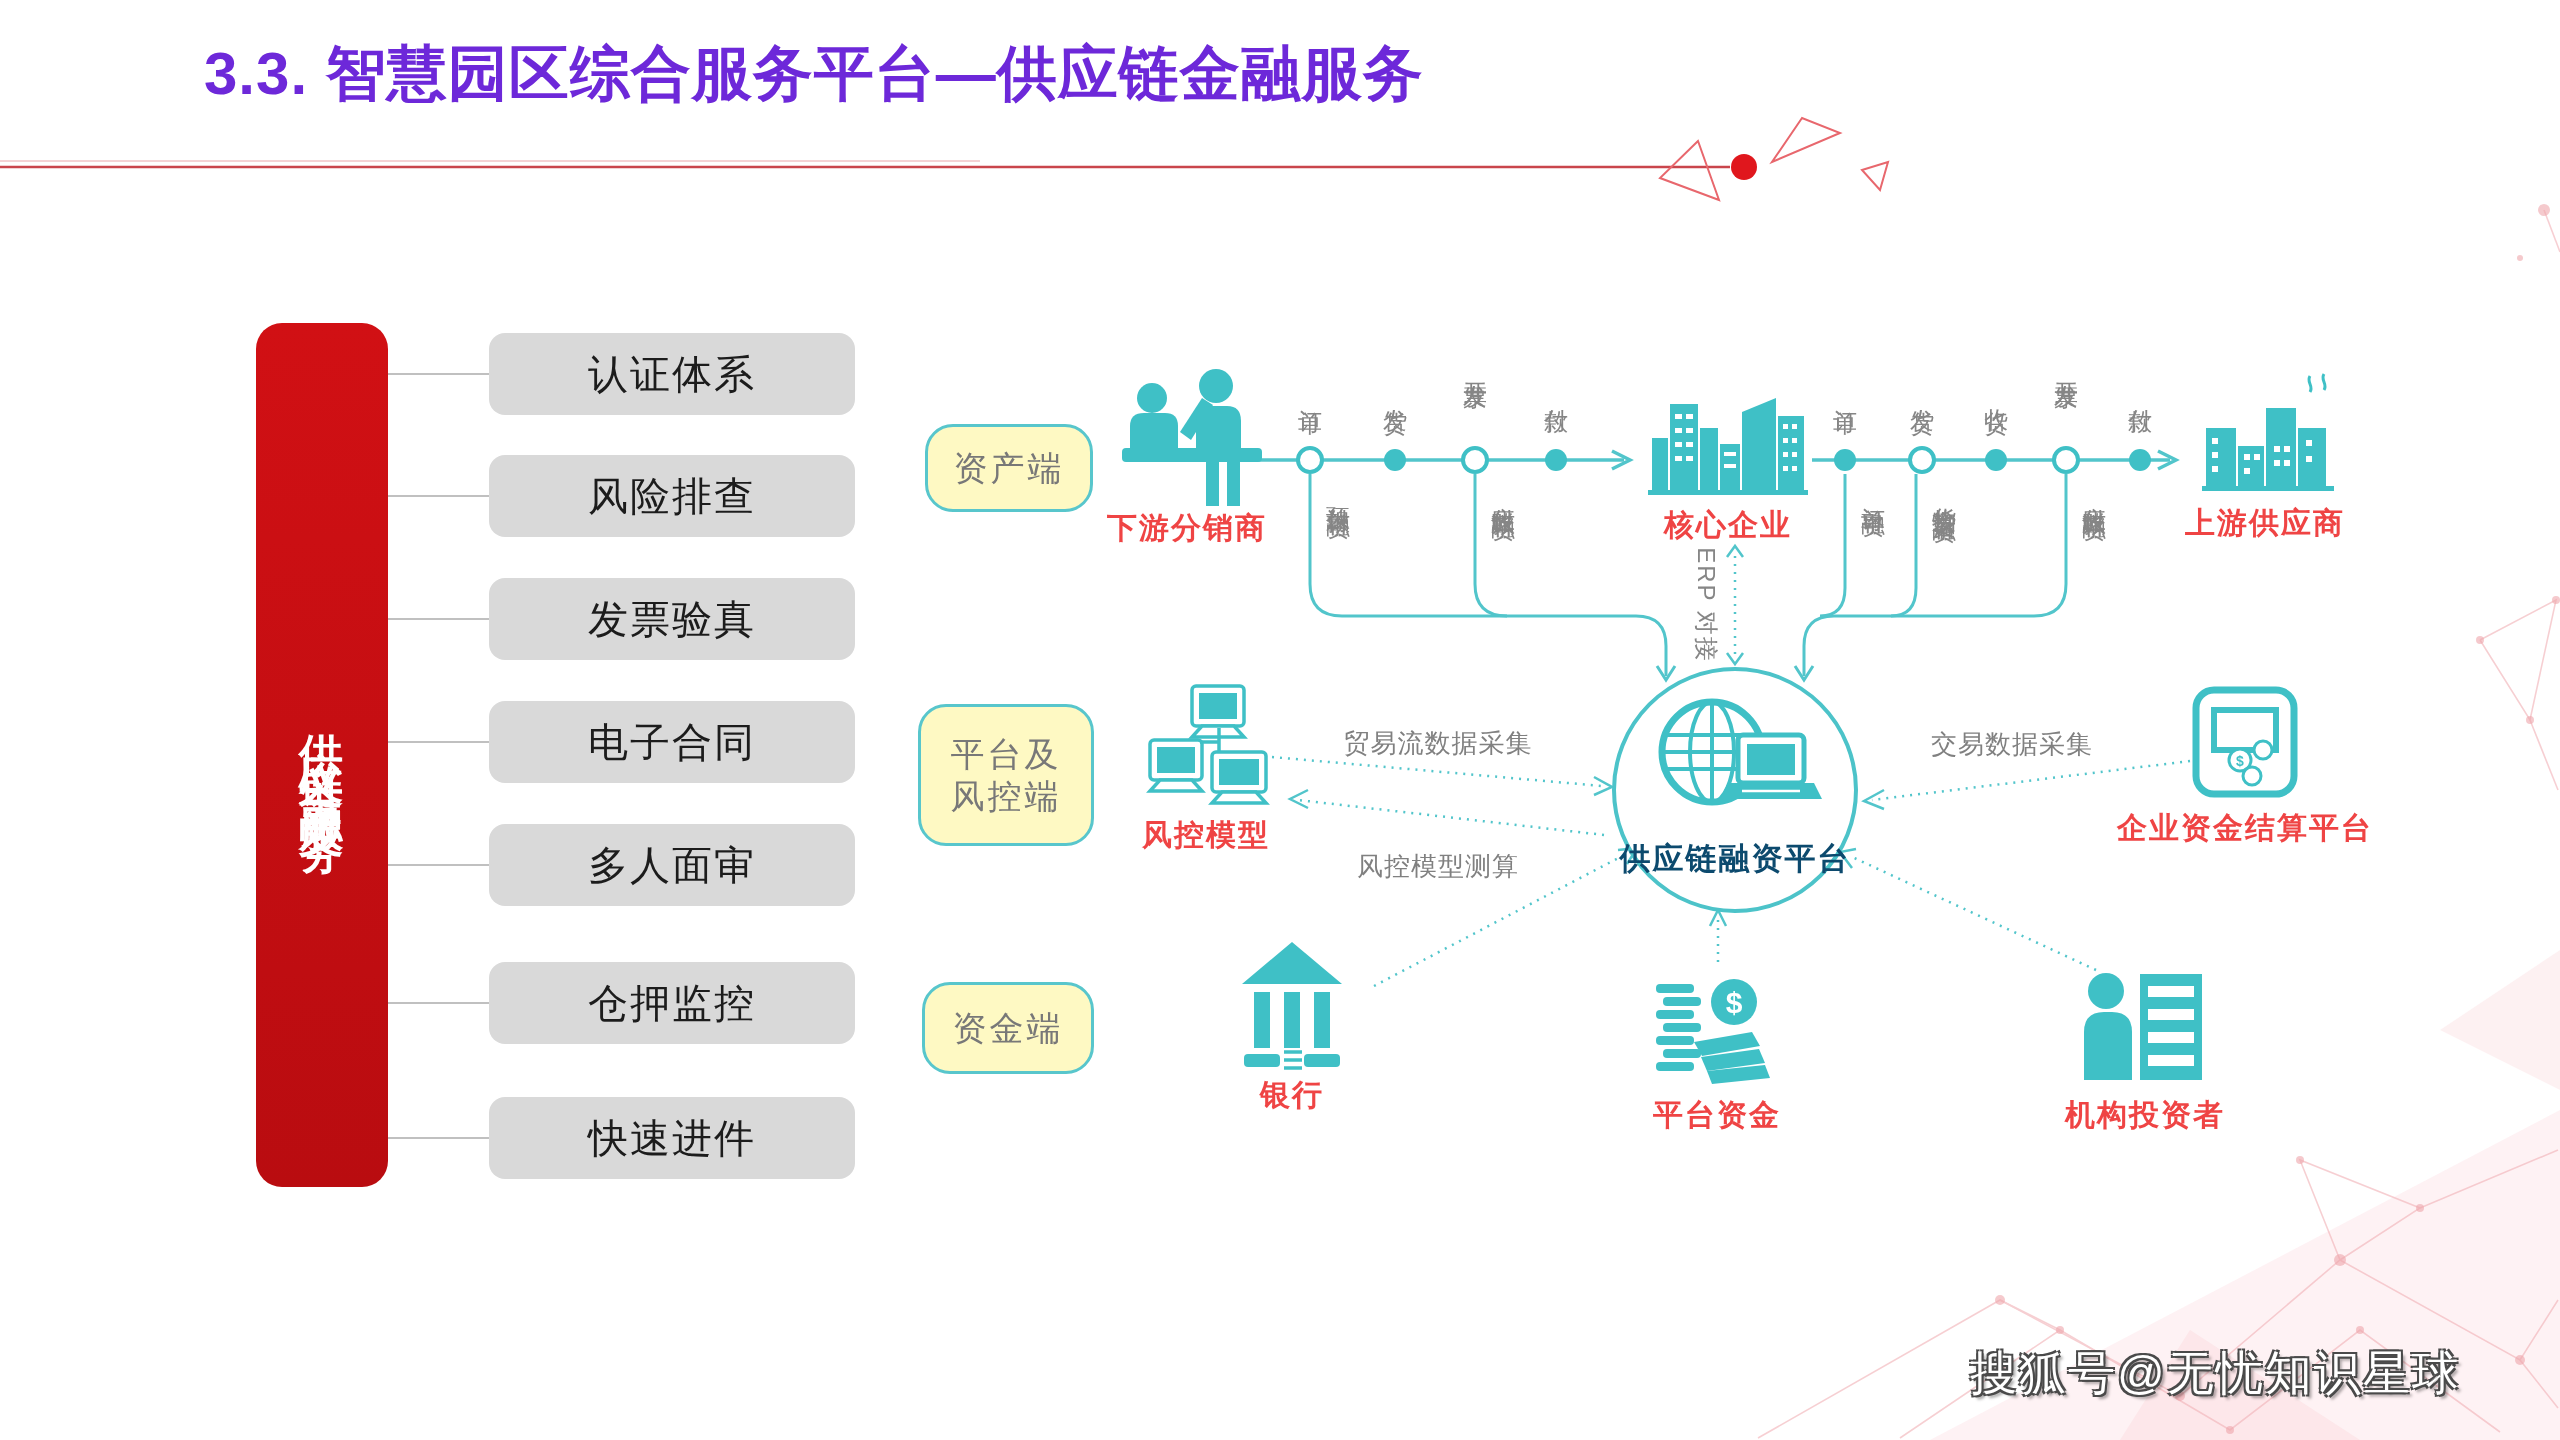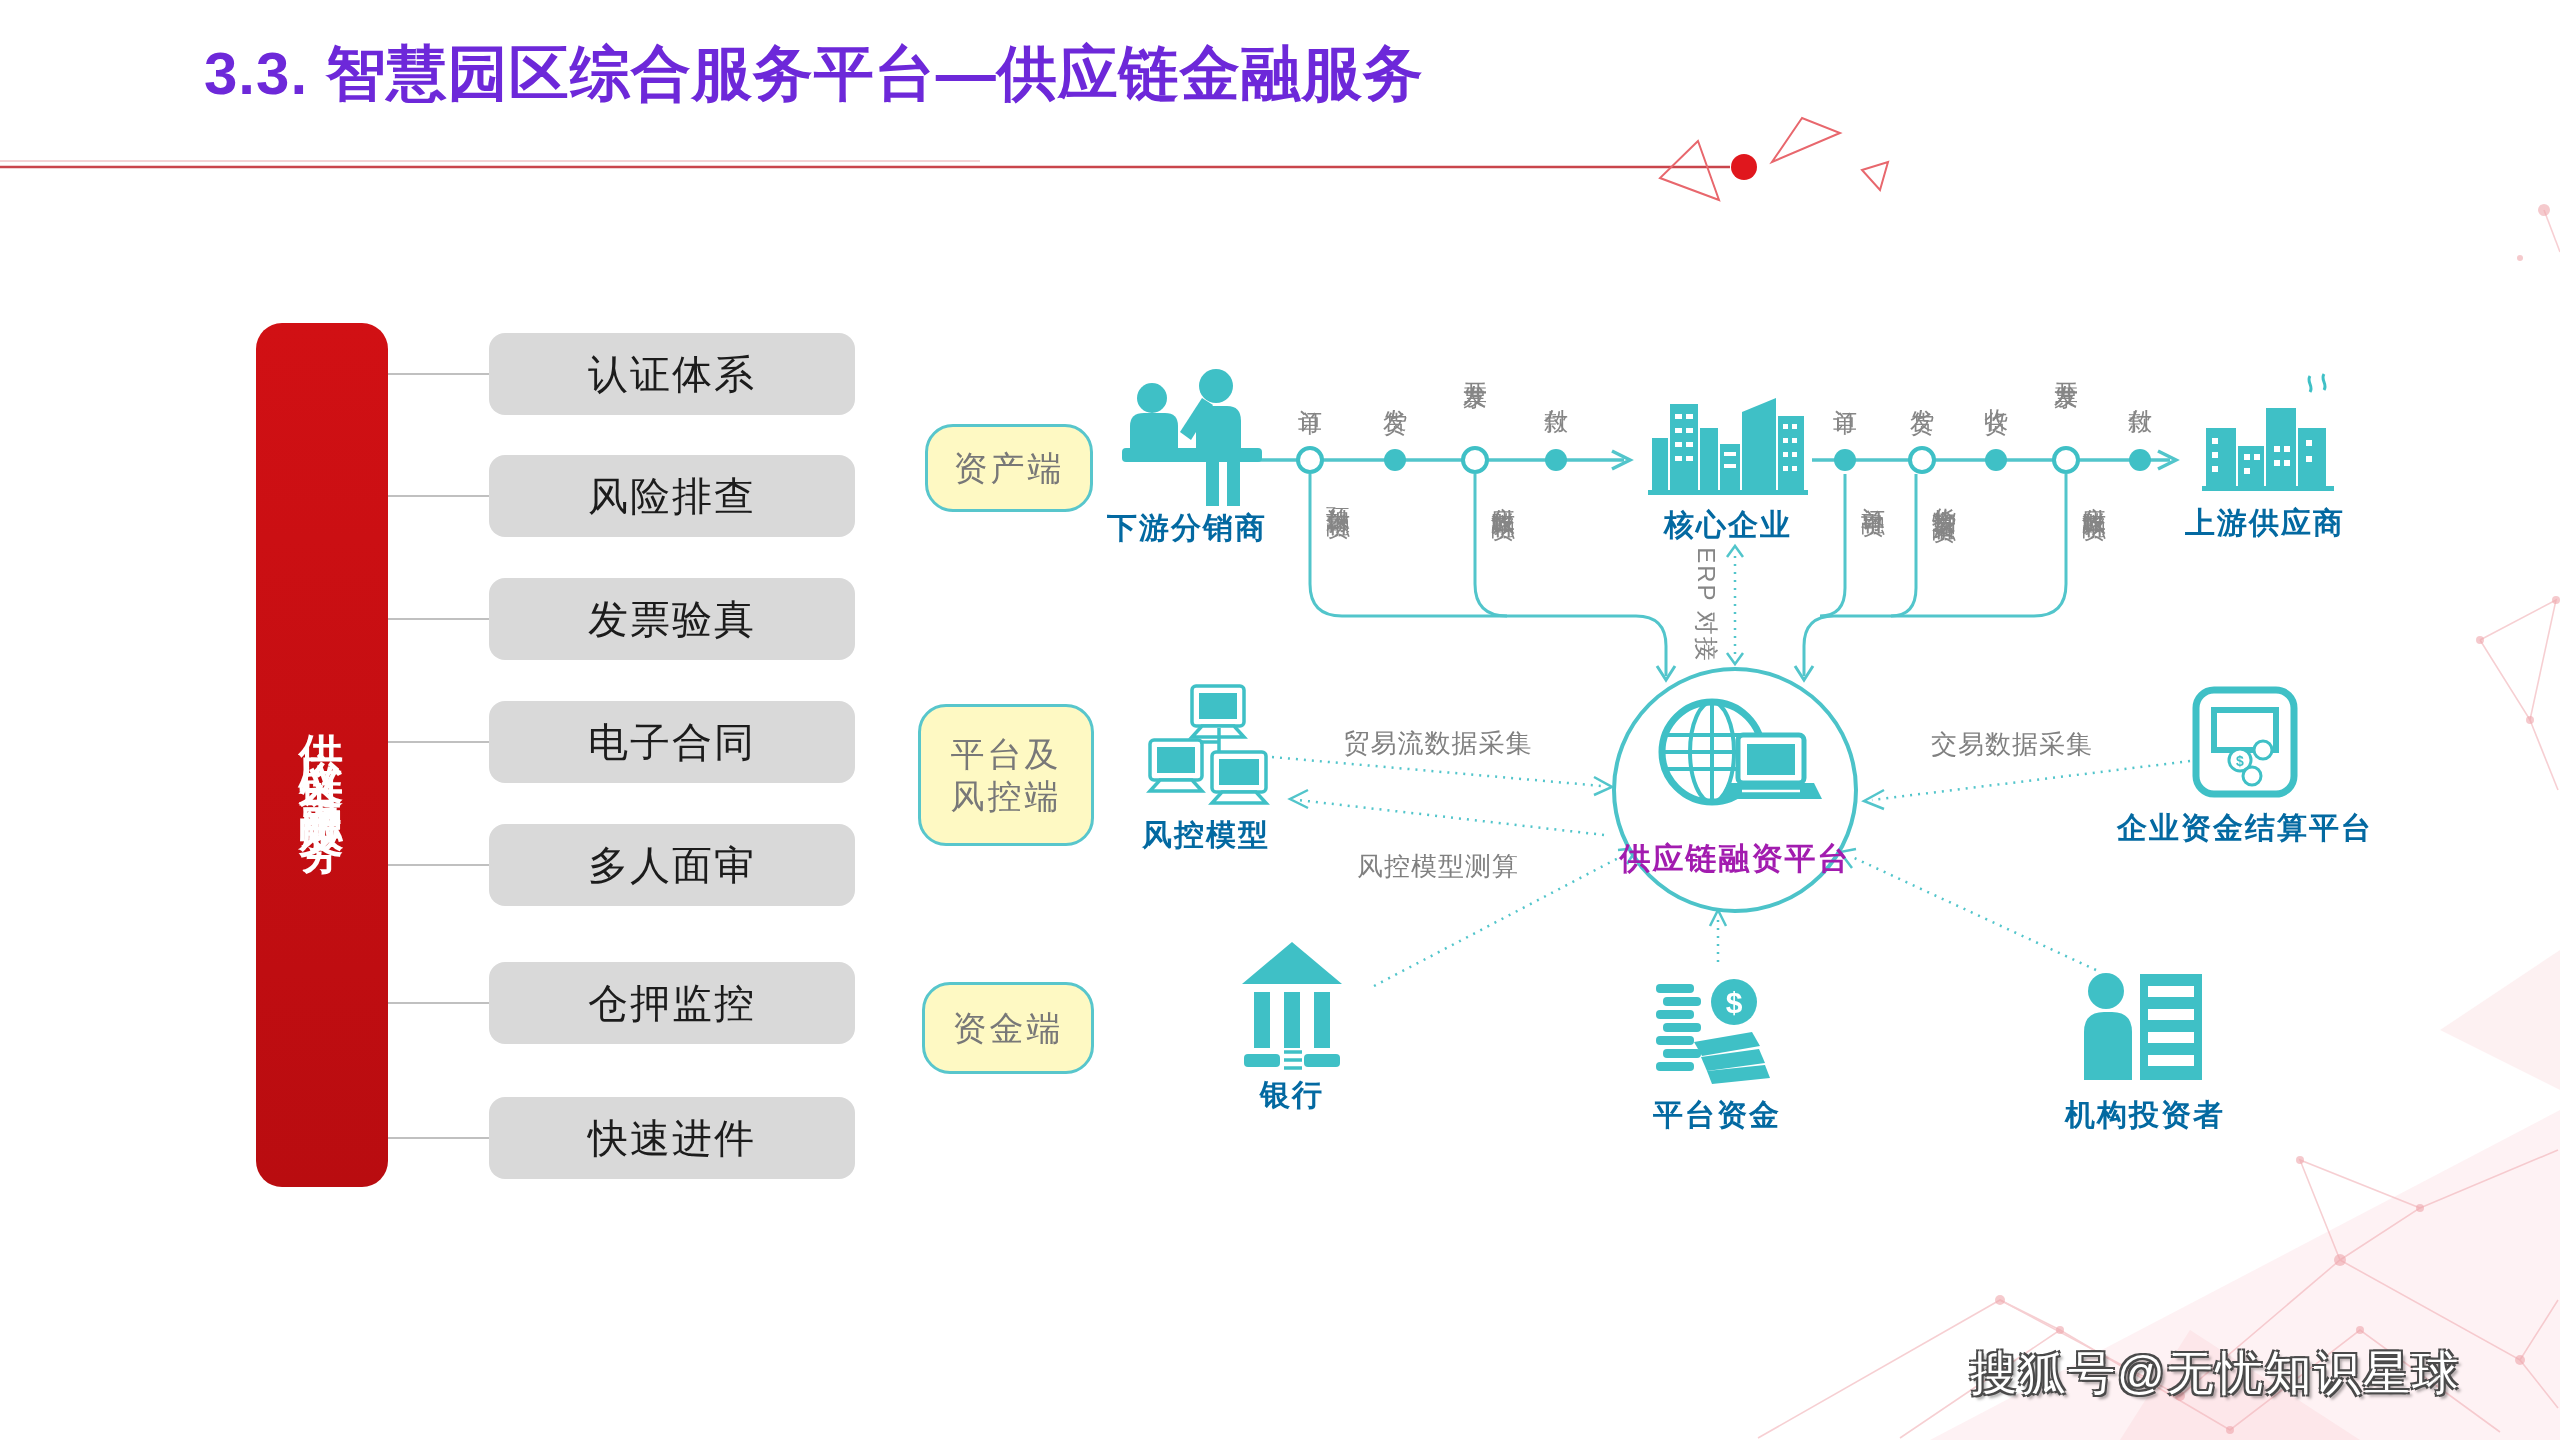--- a/index.html
+++ b/index.html
@@ -15,26 +15,26 @@
   .redbar{left:256px;top:323px;width:132px;height:864px;background:linear-gradient(180deg,#d11014,#b90c10);
           border-radius:26px;display:flex;align-items:center;justify-content:center;}
   .redbar-text{writing-mode:vertical-rl;color:#ffffff;font-size:44px;font-weight:bold;letter-spacing:16px;}
 
   .gbox{left:489px;width:366px;height:82px;background:#d9d9d9;border-radius:16px;
         display:flex;align-items:center;justify-content:center;font-size:40px;color:#1c1c1c;font-weight:500;letter-spacing:2px;}
 
   .lane{border:3px solid #58c6cc;border-radius:28px;color:#787878;display:flex;align-items:center;justify-content:center;
         font-size:34px;letter-spacing:3px;text-align:center;line-height:1.25;background:#fef9c3;}
 
-  .tlabel{color:#0369a1;font-weight:bold;font-size:30px;white-space:nowrap;transform:translateX(-50%);letter-spacing:2px;}
+  .tlabel{color:#ef4444;font-weight:bold;font-size:30px;white-space:nowrap;transform:translateX(-50%);letter-spacing:2px;}
   .step{writing-mode:vertical-rl;color:#868686;font-size:24px;letter-spacing:2px;transform:translateX(-50%);}
   .vfin{writing-mode:vertical-rl;color:#868686;font-size:24px;letter-spacing:2px;}
   .flab{color:#808080;font-size:26px;white-space:nowrap;transform:translateX(-50%);letter-spacing:1px;}
   .erp{color:#868686;font-size:24px;white-space:nowrap;transform:translate(-50%,-50%) rotate(90deg);letter-spacing:2px;}
-  .platform-label{color:#a21caf;font-weight:bold;font-size:31px;white-space:nowrap;transform:translateX(-50%);letter-spacing:2px;}
+  .platform-label{color:#0c4a6e;font-weight:bold;font-size:31px;white-space:nowrap;transform:translateX(-50%);letter-spacing:2px;}
 
   .watermark{left:1970px;top:1342px;font-size:47px;color:#ffffff;letter-spacing:2px;white-space:nowrap;z-index:5;
              text-shadow:-2px -2px 0 #4a4a4a,2px -2px 0 #4a4a4a,-2px 2px 0 #4a4a4a,2px 2px 0 #4a4a4a,4px 4px 3px rgba(0,0,0,.35);}
 </style>
 </head>
 <body>
 
 <svg id="decor" viewBox="0 0 2560 1440">
   <polygon points="1930,1440 2560,1110 2560,1440" fill="#fdeef0" opacity="0.75"></polygon>
   <polygon points="2190,1330 2360,1440 2120,1440" fill="#fbdfe2" opacity="0.6"></polygon>

